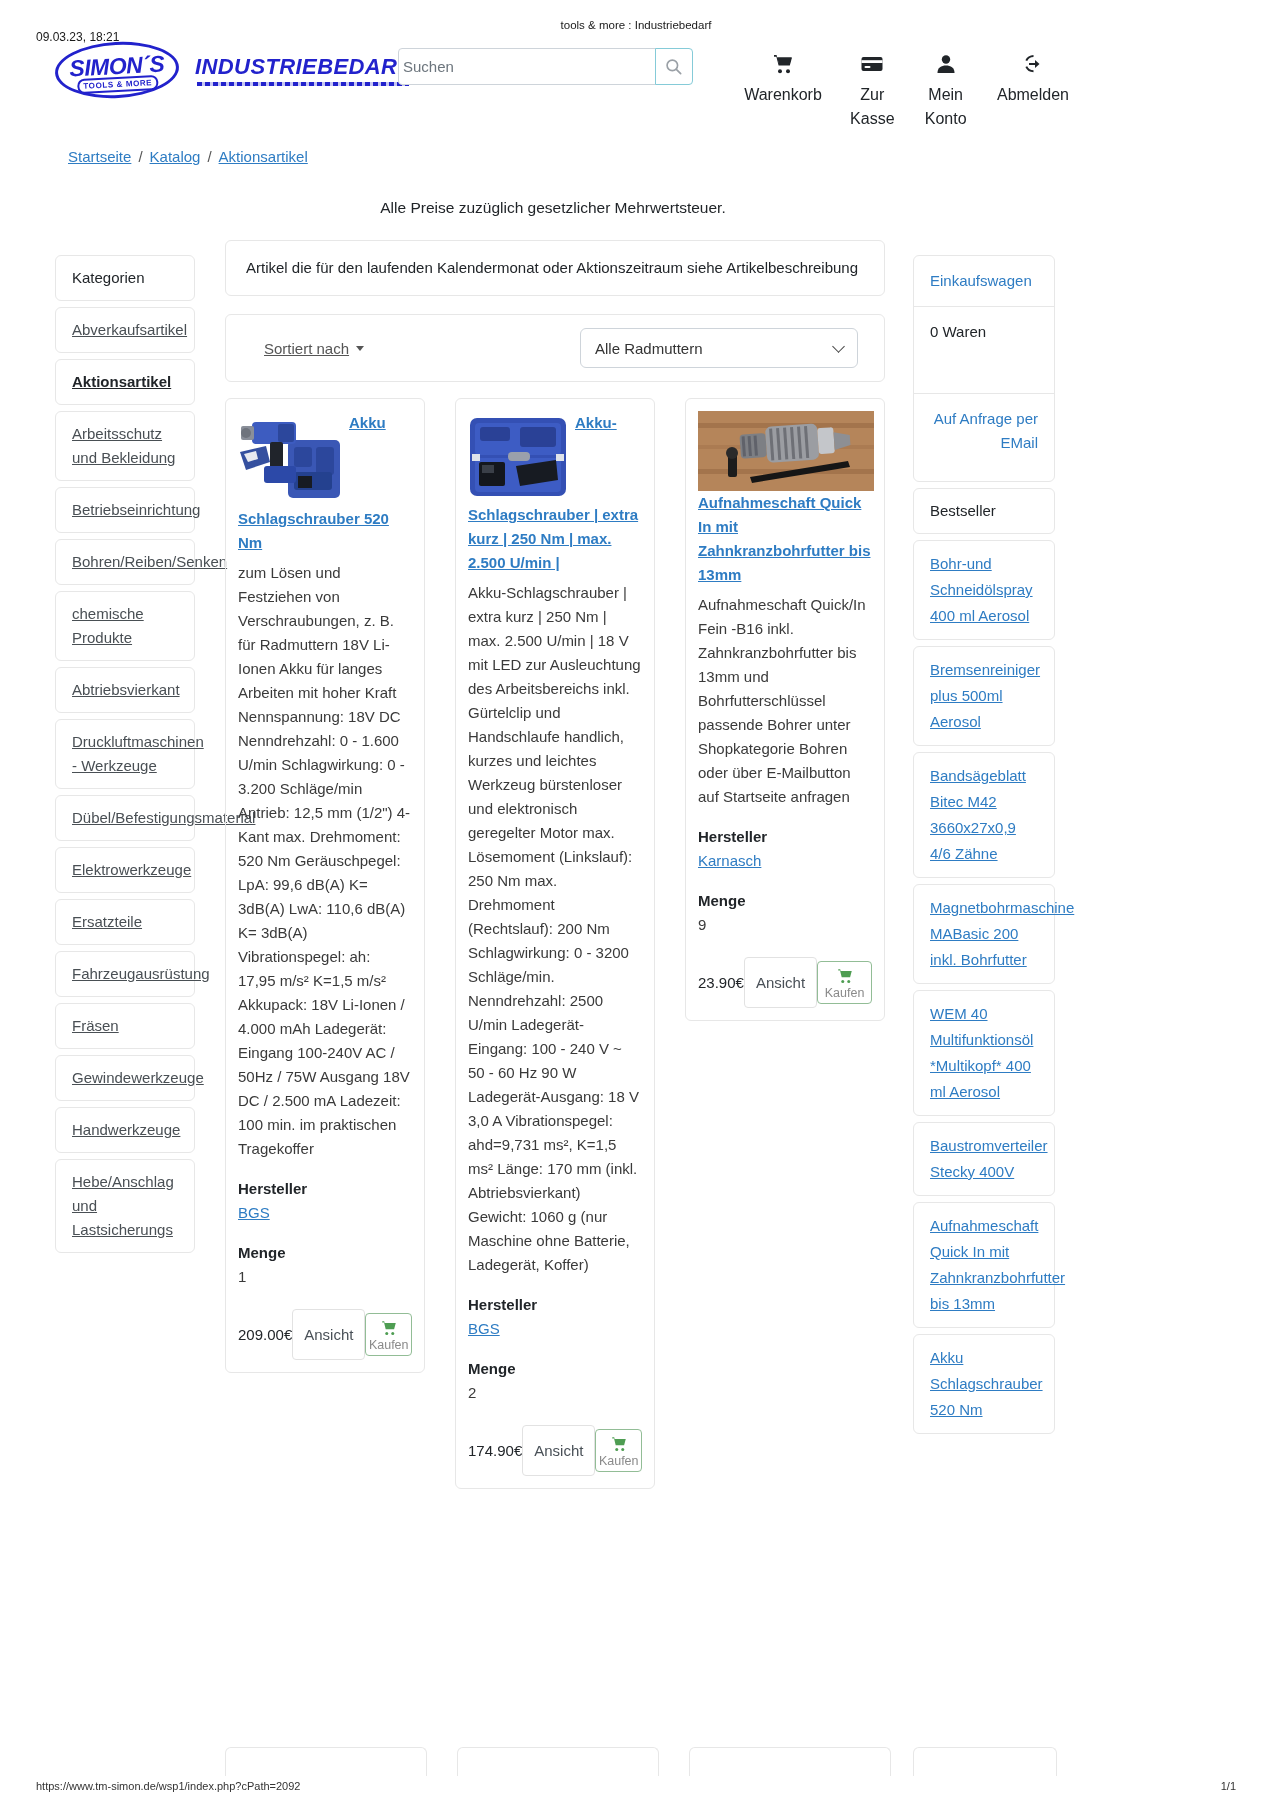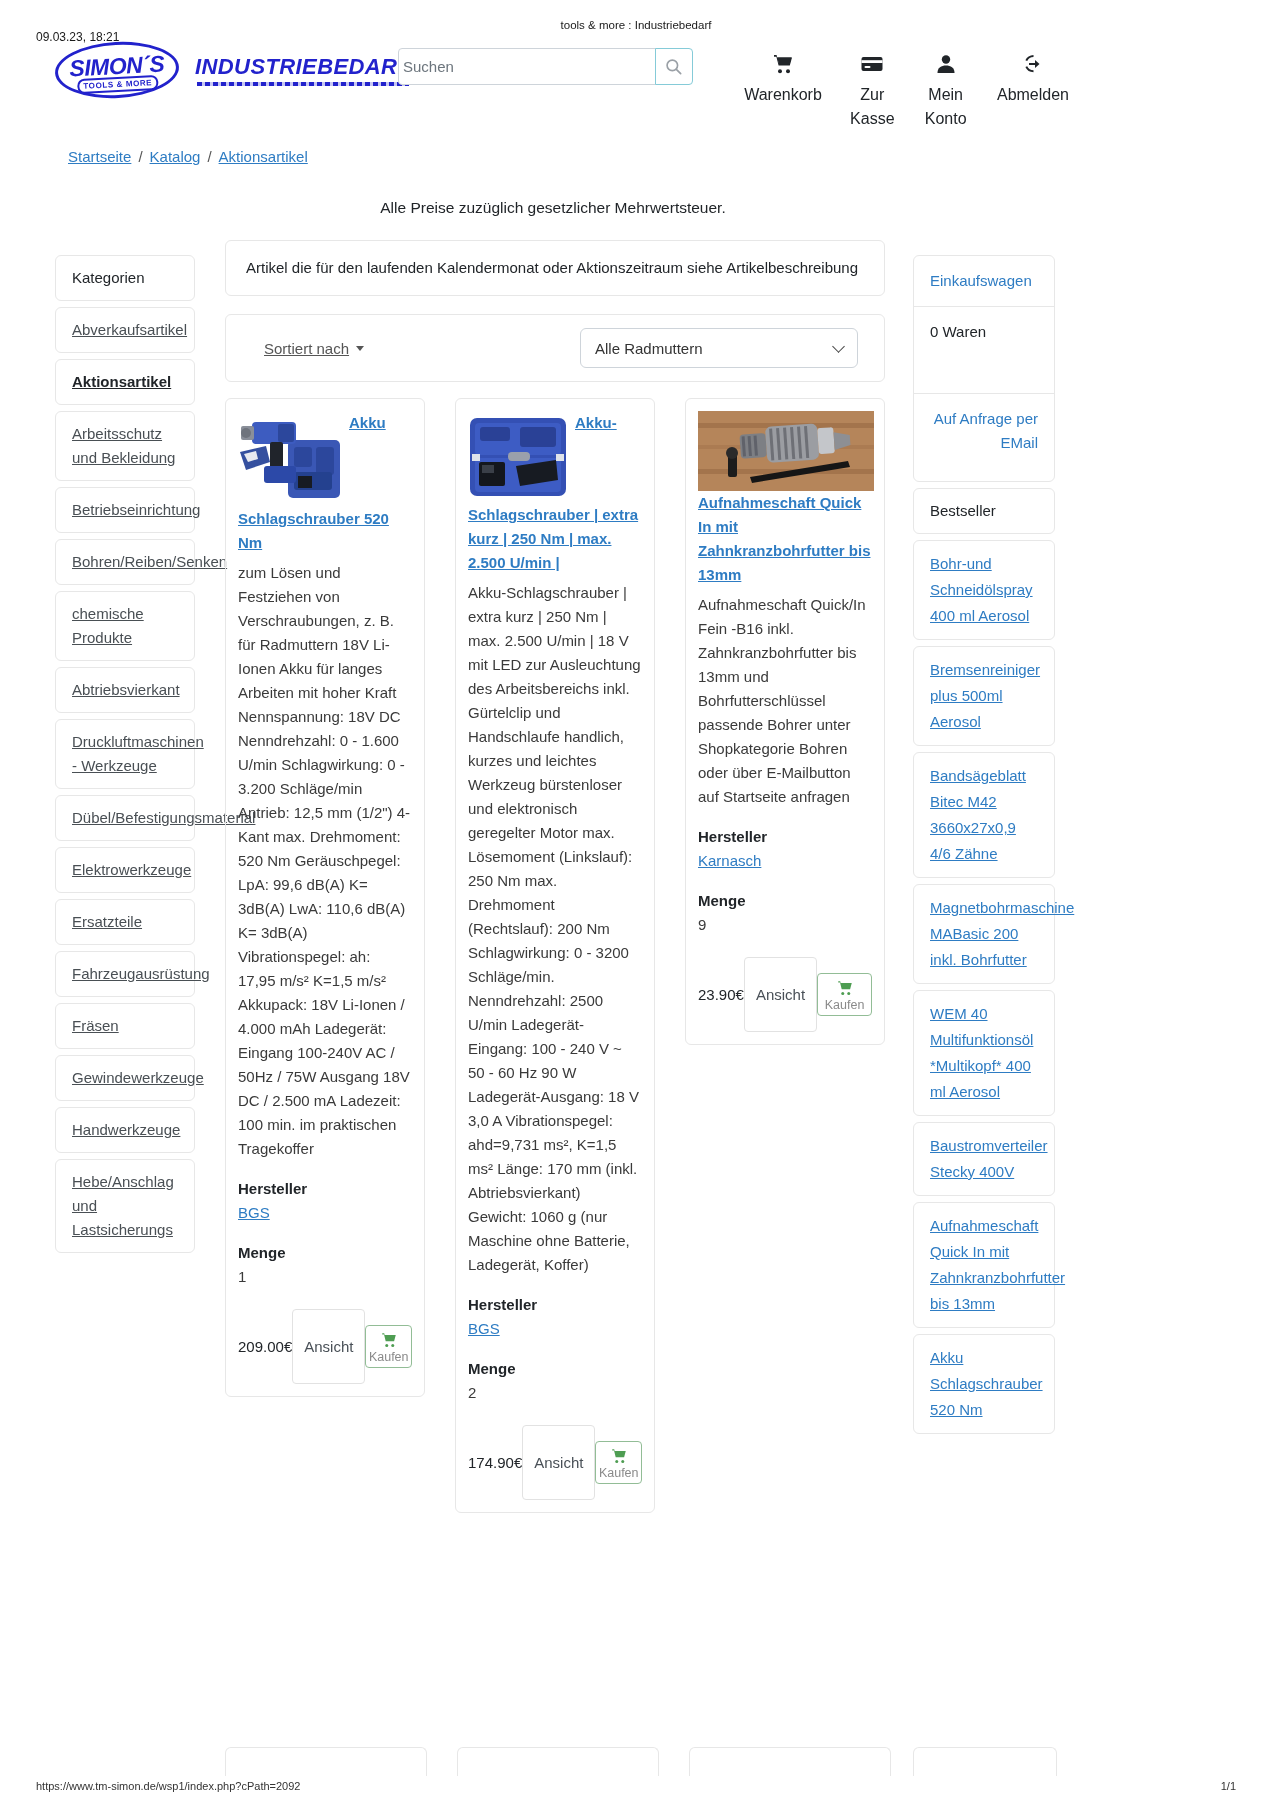--- a/index.html
+++ b/index.html
@@ -77,21 +77,21 @@
   .pimg{cursor:pointer;}
   .pimg.fl{float:left;margin:3px 7px 3px 0;}
   .ptitle{color:#2e7cc3;font-weight:600;text-decoration:underline;}
   .pdesc{margin-top:6px;}
   .hlabel{font-weight:bold;color:#212529;margin-top:16px;}
   .mlink{color:#2e7cc3;text-decoration:underline;}
   .qty{color:#3a3a3a;}
   .cfoot{margin-top:20px;display:flex;align-items:center;justify-content:space-between;}
   .price{color:#212529;}
   .btn-view{border:1px solid #e2e2e2;border-radius:4px;background:#fff;color:#495057;font-size:15px;
-    padding:28px 11px;font-family:"Liberation Sans",sans-serif;cursor:pointer;}
+    padding:16px 11px;font-family:"Liberation Sans",sans-serif;cursor:pointer;}
   .btn-buy{border:1px solid #92bd96;border-radius:4px;background:#fff;width:56px;padding:5px 0 3px;
     display:flex;flex-direction:column;align-items:center;gap:1px;cursor:pointer;font-family:"Liberation Sans",sans-serif;}
   .btn-buy .lbl{font-size:12.5px;color:#8a8a8a;}
   
   .stub-row{position:absolute;left:189px;top:1747px;display:flex;gap:30px;}
   .stub{width:200px;height:28px;border:1px solid #e7e7e7;border-bottom:none;border-radius:6px 6px 0 0;}
   .stub-right{position:absolute;left:877px;top:1747px;width:142px;height:28px;border:1px solid #e7e7e7;
     border-bottom:none;border-radius:6px 6px 0 0;}
   .page-url{position:absolute;left:36px;bottom:8px;font-size:11px;color:#333;}
   .page-num{position:absolute;right:36px;bottom:8px;font-size:11px;color:#333;}

